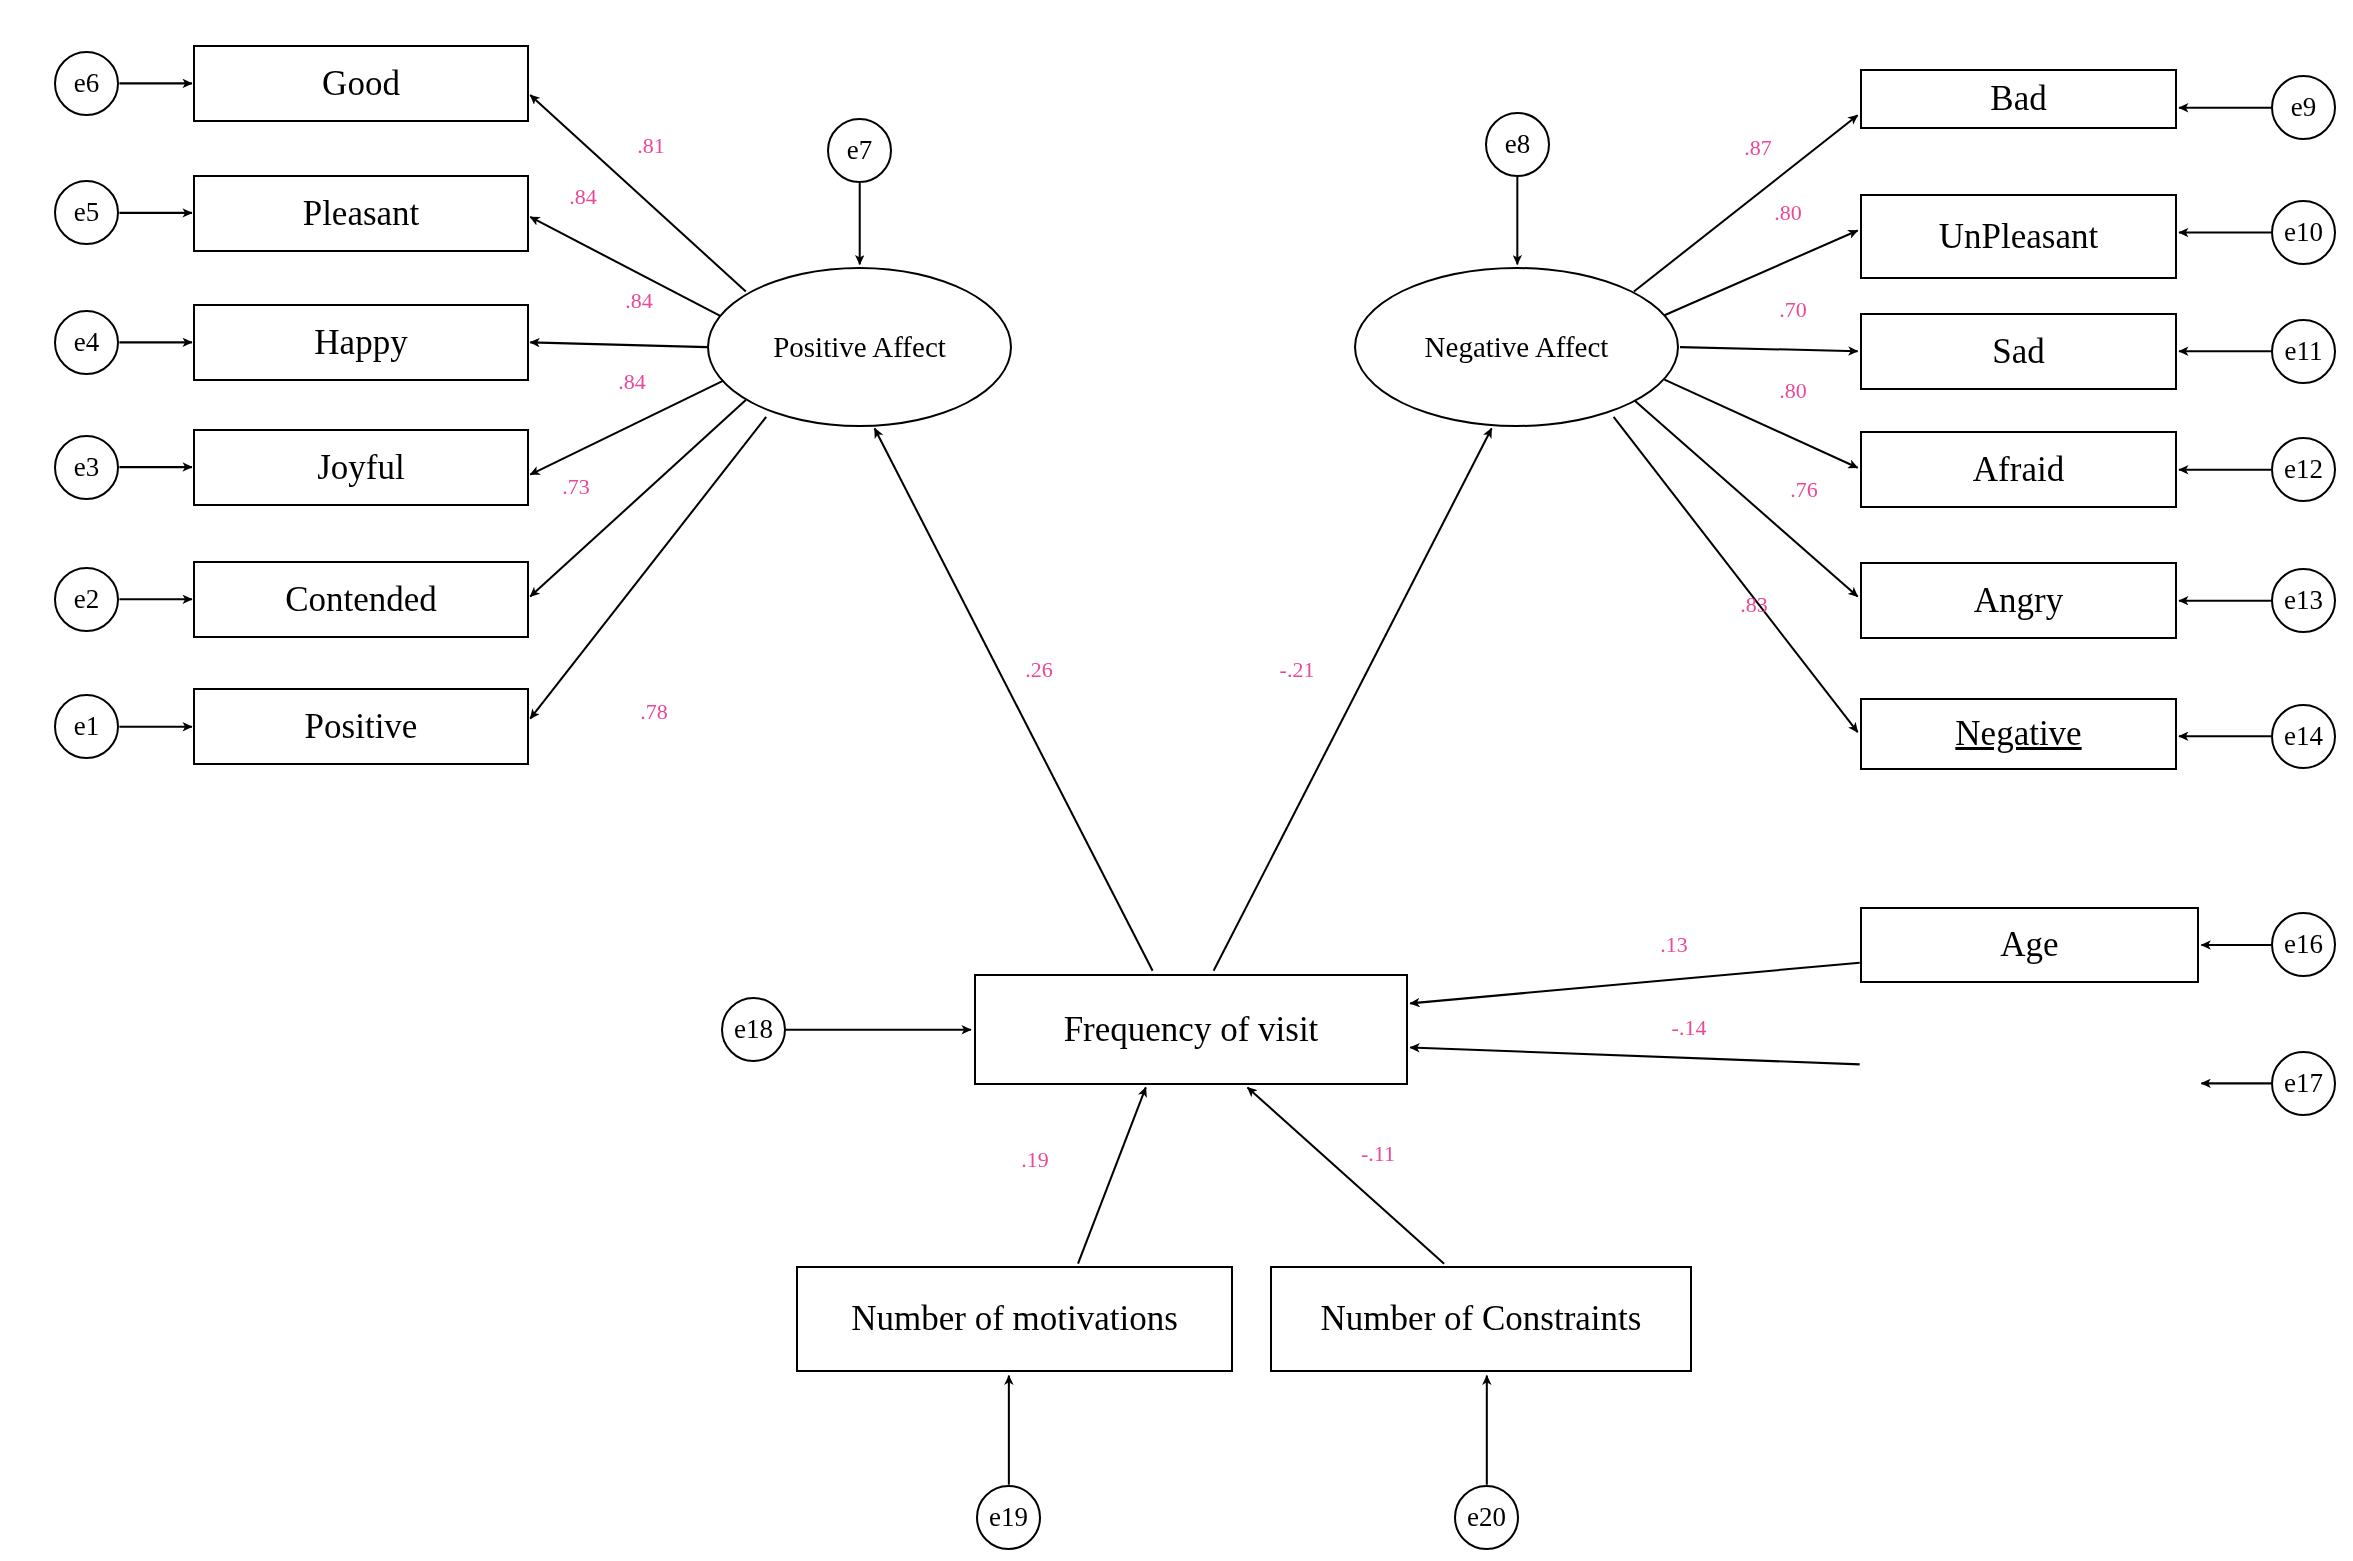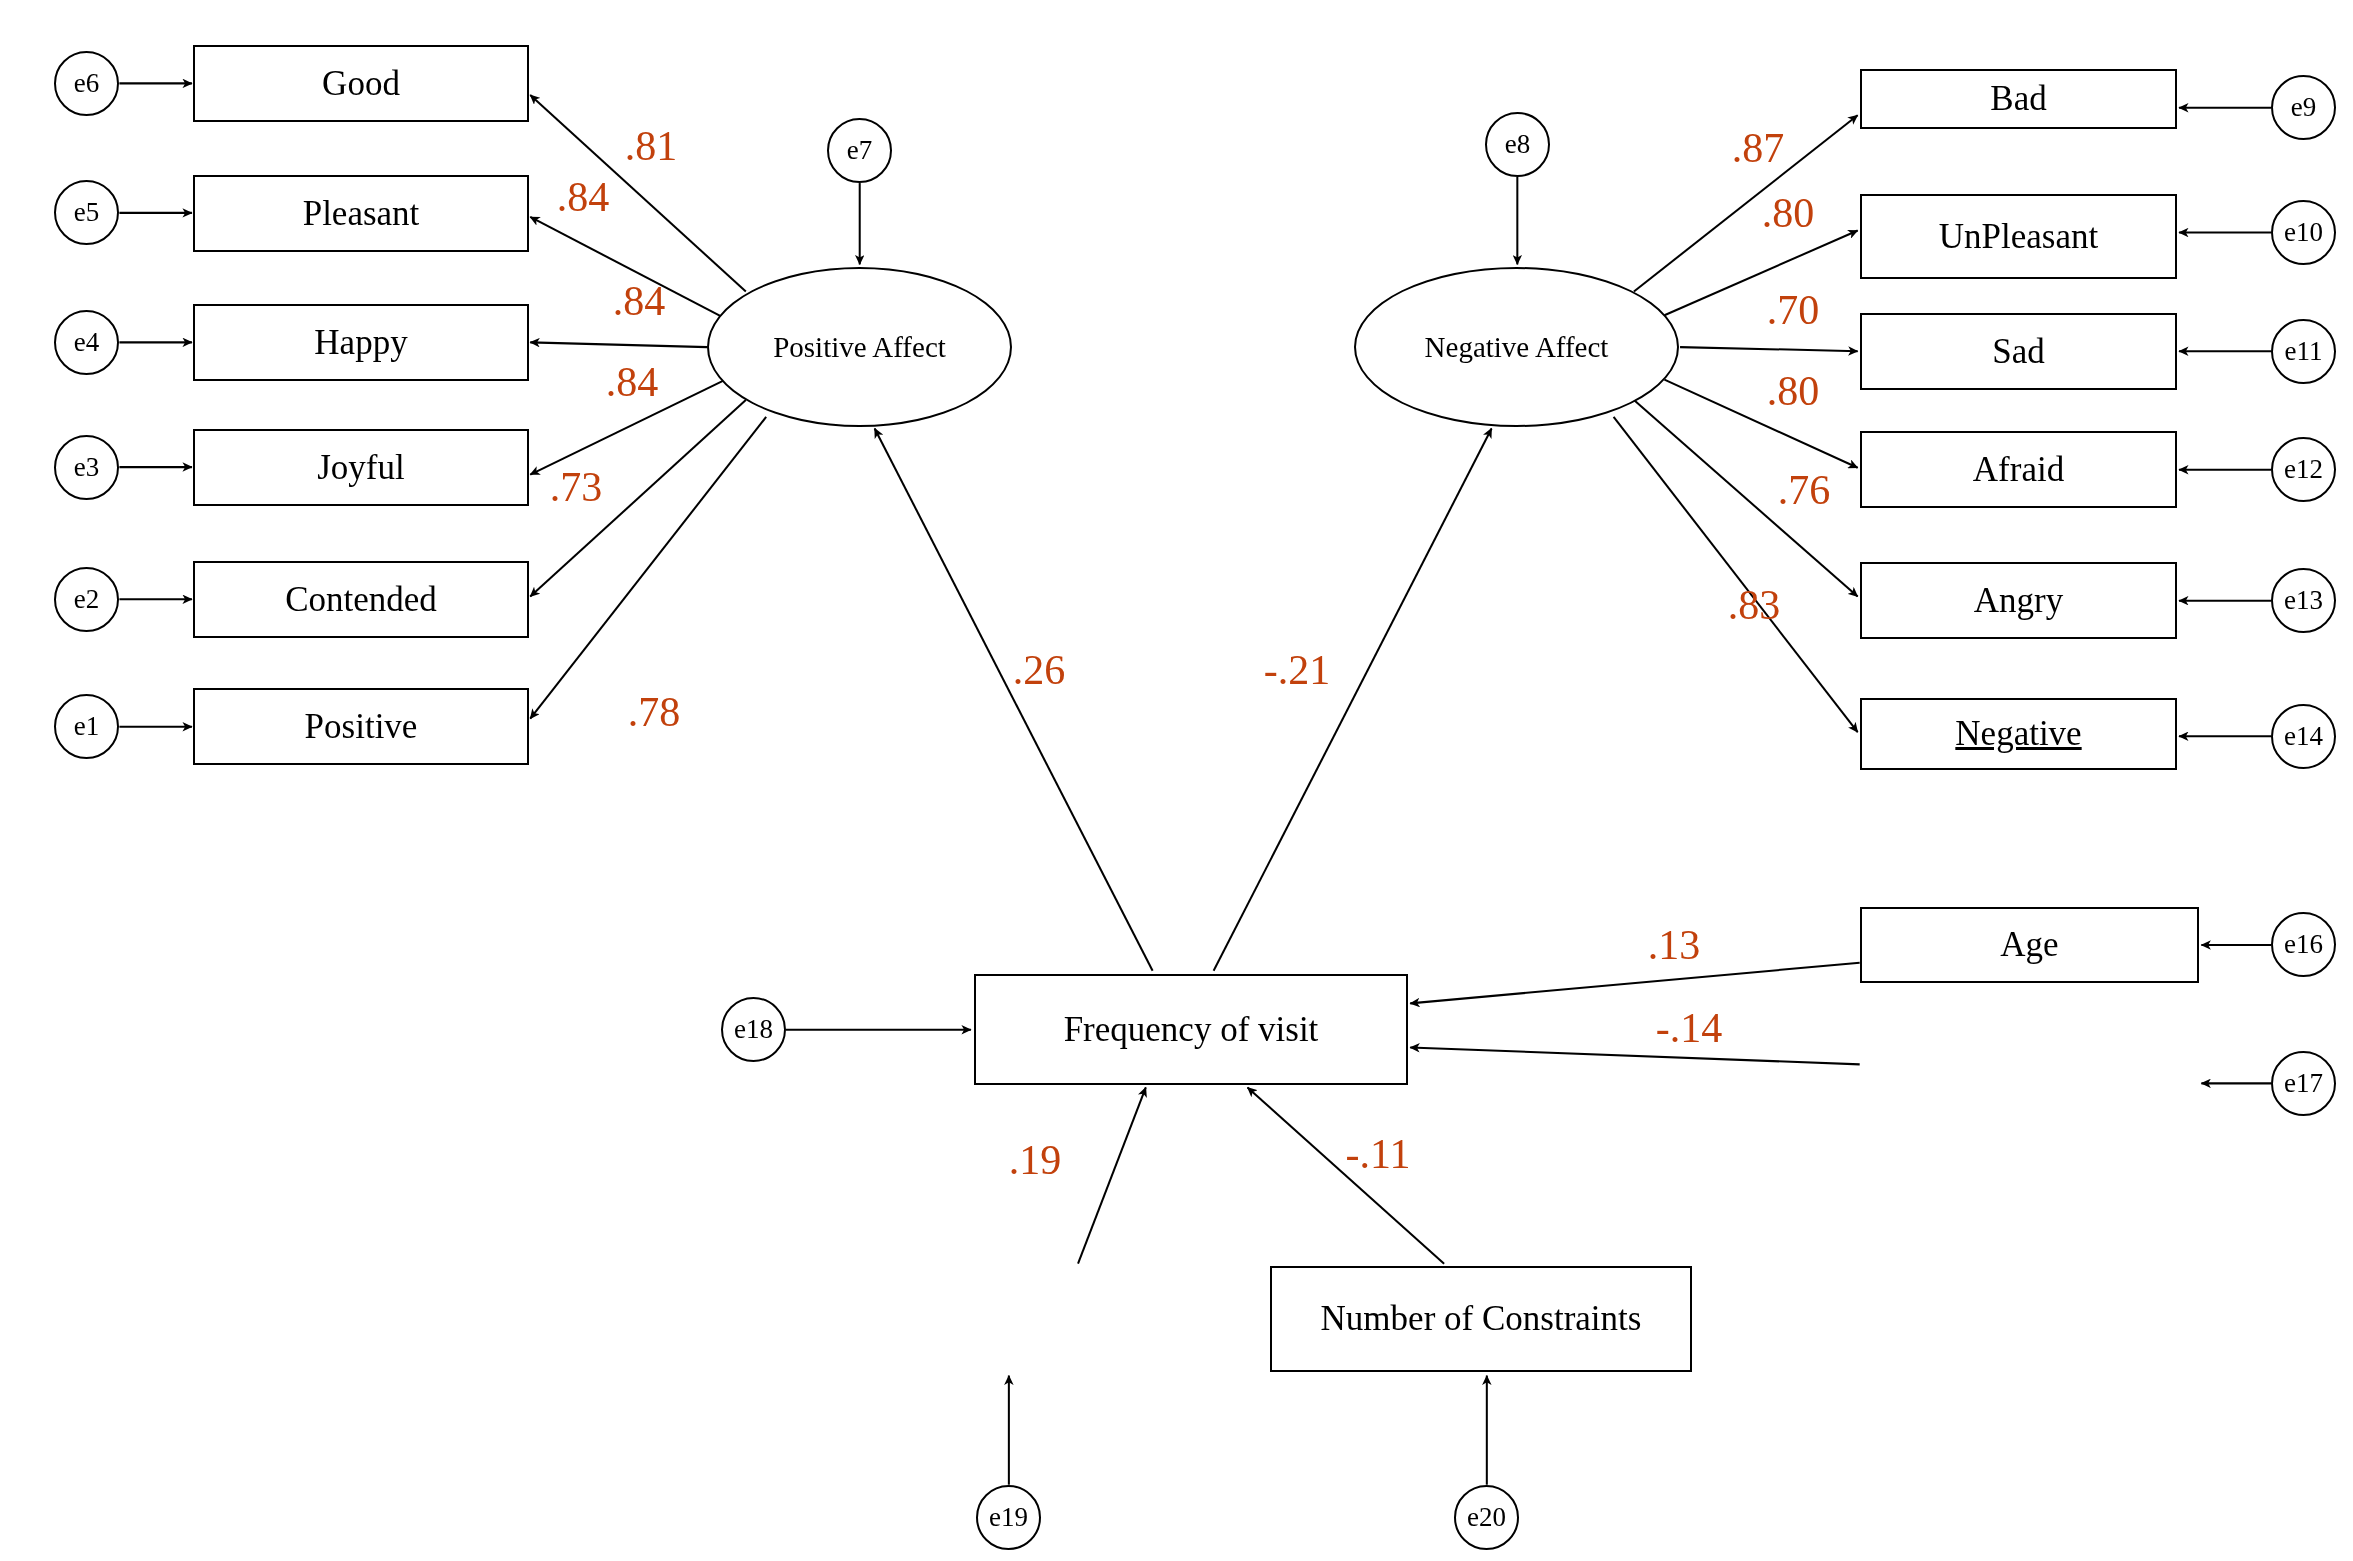--- a/index.html
+++ b/index.html
@@ -24,22 +24,22 @@
     text-align: center;
     white-space: pre;
     box-sizing: border-box;
   }
   .rect    { border: 2.7px solid #000; font-size: 35px; }
   .ellipse { border: 2px solid #000; border-radius: 50%; font-size: 29px; }
   .err     { border: 2px solid #000; border-radius: 50%; font-size: 27px; }
   .coef {
     position: absolute;
     transform: translate(-50%, -50%);
-    font-size: 42px;
-    color: #c2410c;
+    font-size: 22px;
+    color: #ec4899;
     white-space: pre;
   }
 </style>
 </head>
 <body>
 
 <div id="canvas">
   <svg id="edges" viewBox="0 0 3472 2304" xmlns="http://www.w3.org/2000/svg">
     <defs>
       <marker id="arrow" markerWidth="16" markerHeight="14" refX="14" refY="7" orient="auto" markerUnits="userSpaceOnUse">
@@ -128,17 +128,18 @@
     <div class="node err" style="left: 2271px; top: 200px; width: 65px; height: 65px;">e10</div>
     <div class="node err" style="left: 2271px; top: 319px; width: 65px; height: 65px;">e11</div>
     <div class="node err" style="left: 2271px; top: 437px; width: 65px; height: 65px;">e12</div>
     <div class="node err" style="left: 2271px; top: 568px; width: 65px; height: 65px;">e13</div>
     <div class="node err" style="left: 2271px; top: 704px; width: 65px; height: 65px;">e14</div>
     <div class="node rect" style="left: 974px; top: 974px; width: 434px; height: 111px;">Frequency of visit</div>
     <div class="node err" style="left: 721px; top: 997px; width: 65px; height: 65px;">e18</div>
     <div class="node rect" style="left: 1860px; top: 907px; width: 339px; height: 76px;">Age</div>
     <div class="node err" style="left: 2271px; top: 912px; width: 65px; height: 65px;">e16</div>
     <div class="node err" style="left: 2271px; top: 1051px; width: 65px; height: 65px;">e17</div>
+    <div class="node rect" style="left: 796px; top: 1266px; width: 437px; height: 106px;">Number of motivations</div>
     <div class="node rect" style="left: 1270px; top: 1266px; width: 422px; height: 106px;">Number of Constraints</div>
     <div class="node err" style="left: 976px; top: 1485px; width: 65px; height: 65px;">e19</div>
     <div class="node err" style="left: 1454px; top: 1485px; width: 65px; height: 65px;">e20</div>
   </div>
 
 
 </body></html>

